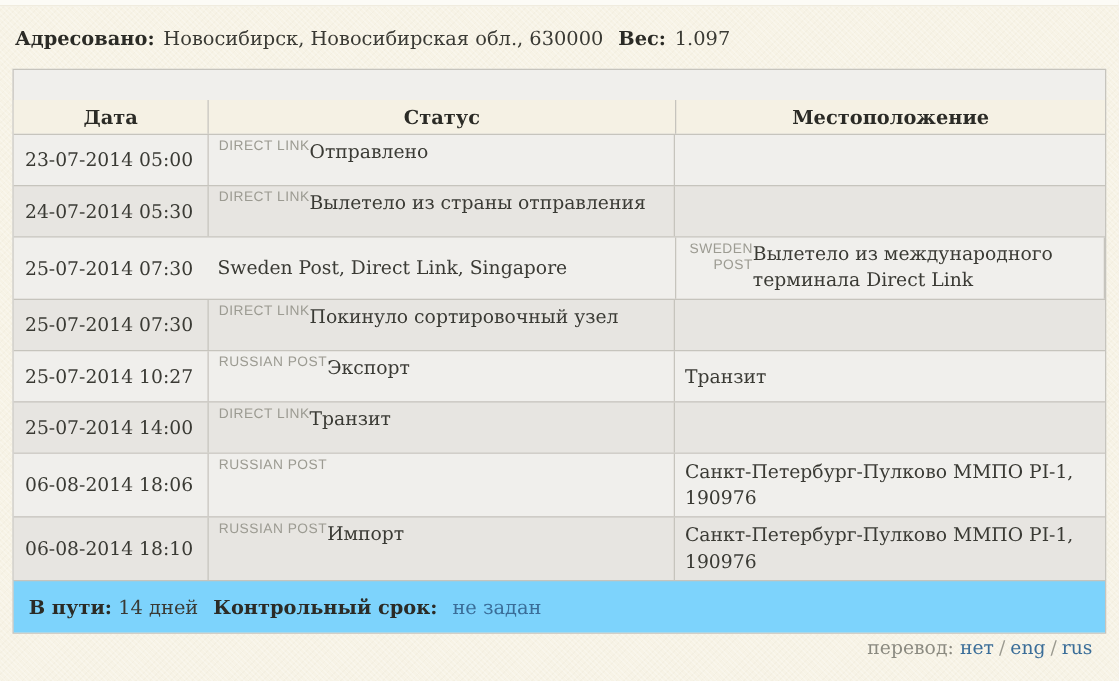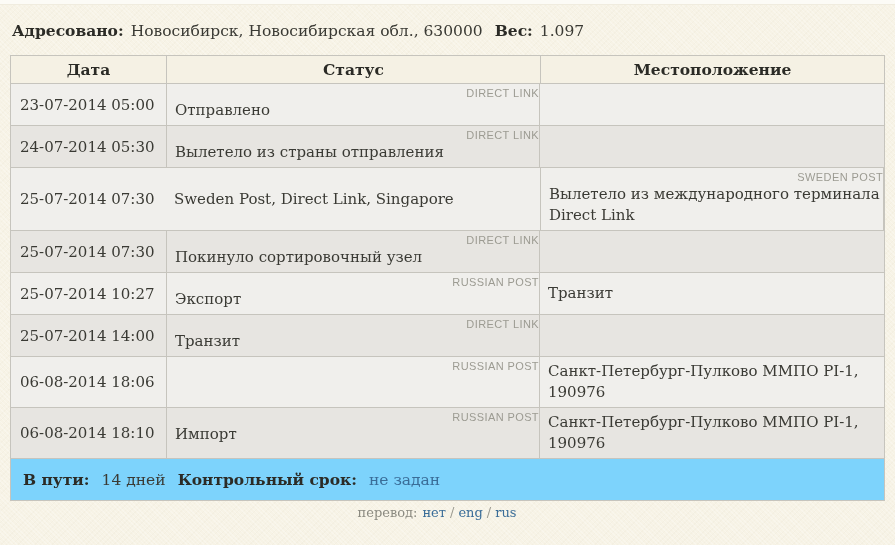--- a/index.html
+++ b/index.html
@@ -36,21 +36,21 @@
   .addr-line .val2{margin-left:7px;}
 
   .ttable{
     margin:13px 10px 0 10px;
     border:1px solid var(--border);
     background:var(--row-light);
   }
   .thead{
     display:grid;grid-template-columns:155px 374px 1fr;
     background:var(--head-bg);
-    height:27px;align-items:center;
+    height:27px;align-items:center;margin-top:24px;
   }
   .thead .hcell{
     text-align:center;font-weight:bold;font-size:15.5px;color:var(--bold-text);
     height:100%;display:flex;align-items:center;justify-content:center;
   }
   .thead .hcell + .hcell{border-left:1px solid var(--border);}
 
   .trow{
     display:grid;grid-template-columns:155px 374px 1fr;
     border-top:1px solid var(--border);
@@ -58,48 +58,48 @@
   }
   .trow.light{background:var(--row-light);}
   .trow.dark{background:var(--row-dark);}
   .cell{min-height:100%;}
   .cell.date{
     display:flex;align-items:center;
     padding:2px 4px 2px 9px;font-size:15px;white-space:nowrap;
   }
   .cell.status{
     border-left:1px solid var(--border);border-right:1px solid var(--border);
-    padding:3px 0 4px 8px;
-    display:flex;flex-direction:column;
+    padding:3px 19px 4px 8px;
+    display:flex;flex-direction:row;
   }
   .carrier{
     text-align:right;
     font-family:"Liberation Sans", sans-serif;
     font-size:11px;line-height:13px;letter-spacing:.4px;
     color:var(--carrier);
   }
   .status-text{font-size:15px;line-height:21px;color:var(--text);}
   .cell.location{
     display:flex;align-items:center;
     padding:4px 14px 4px 8px;font-size:15px;line-height:21px;
   }
   .tfoot{
     border-top:1px solid var(--border);
     background:#7dd3fc;
     height:42px;display:flex;align-items:center;
     padding-left:12px;font-size:15.5px;white-space:nowrap;
   }
-  .tfoot .val{margin-left:12px;margin-right:12px;}
+  .tfoot .val{margin-left:5px;margin-right:12px;}
   a.link{color:var(--link);text-decoration:none;cursor:pointer;}
   .tfoot a.link{margin-left:12px;}
 
   .trans-line{
     margin:3px 21px 0 0;
-    text-align:center;
-    font-size:13px;line-height:17px;
+    text-align:right;
+    font-size:15px;line-height:17px;
     color:var(--muted);
   }
   .trans-line .sep{margin:0 4px;color:#9a998f;}
   .trans-line .tl-label{margin-right:5px;}
 </style>
 </head>
 <body>
 
 <div class="top-strip"></div>
 

